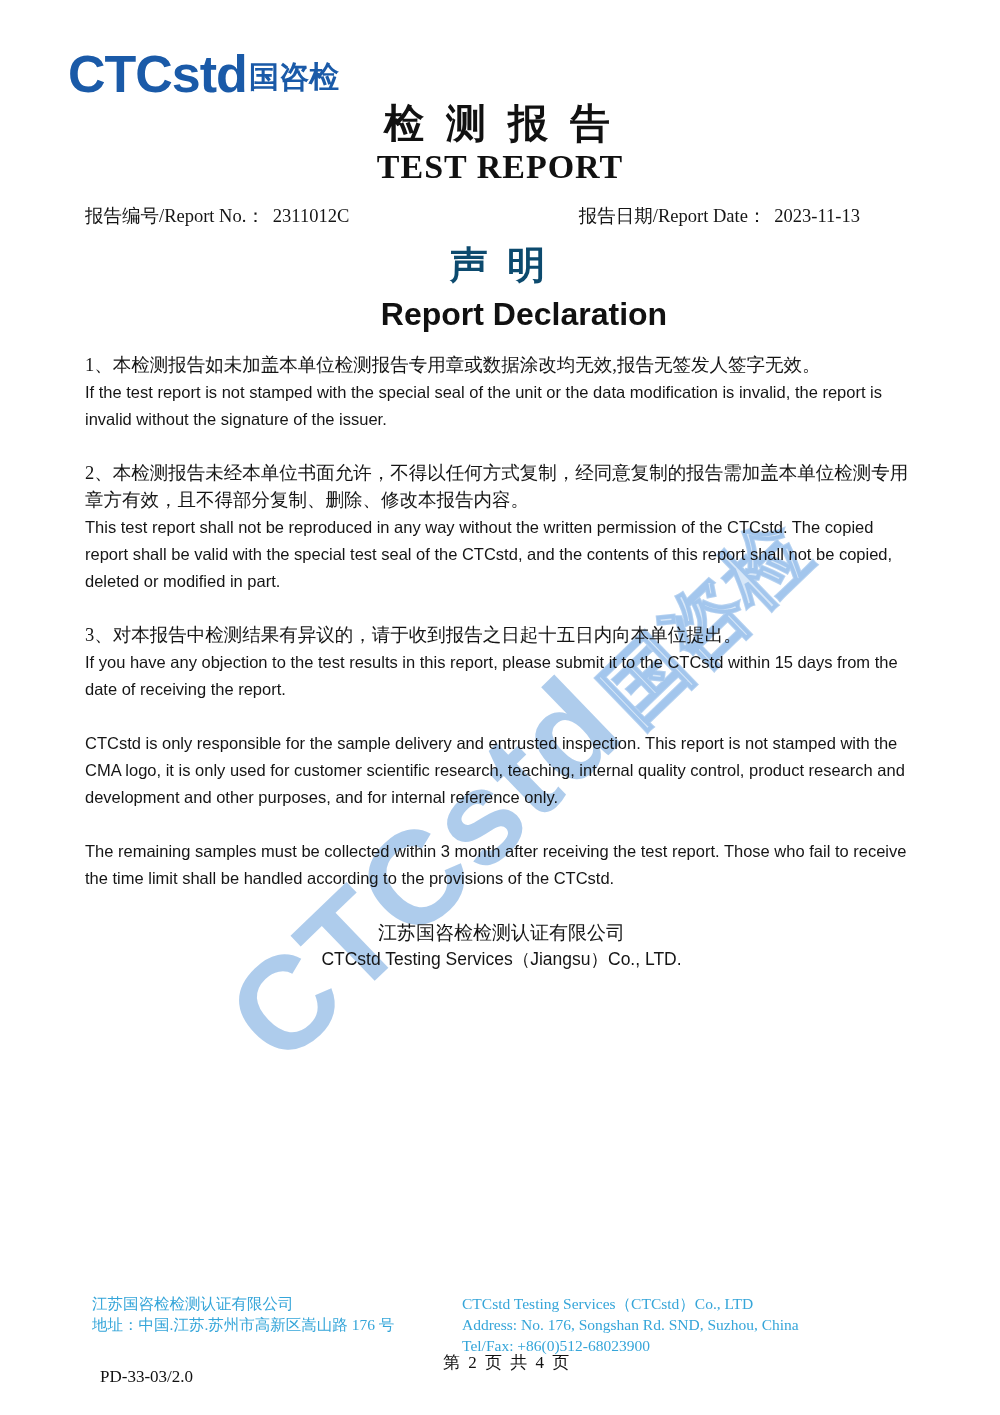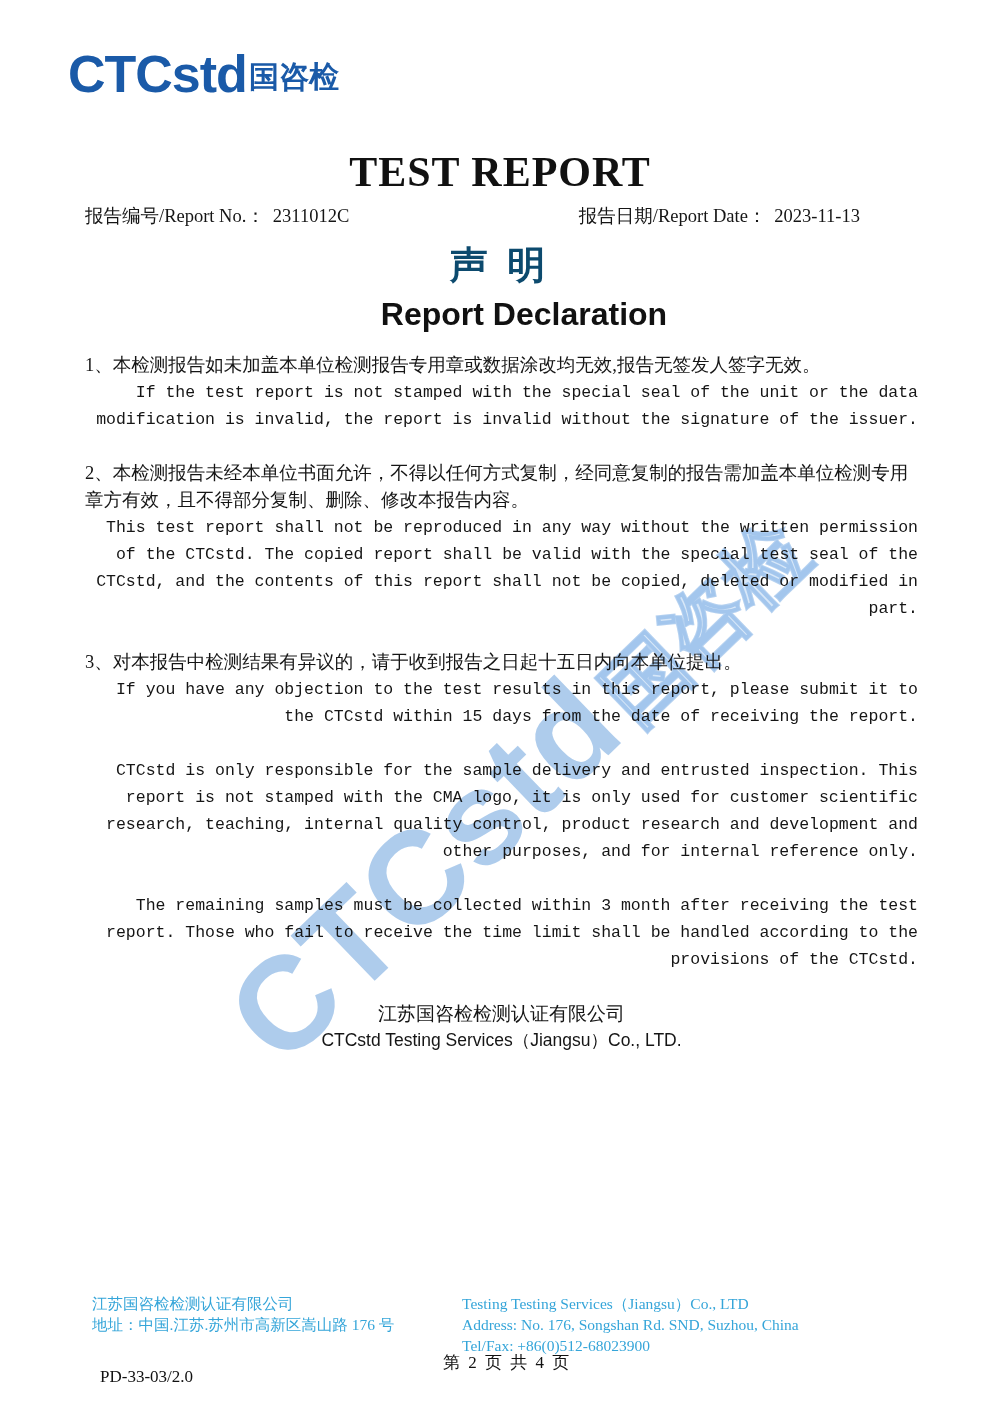--- a/index.html
+++ b/index.html
@@ -49,21 +49,21 @@
   }
   .logo-latin{font-size:52px;letter-spacing:-1px;}
   .logo-cn{font-size:30px;margin-left:2px;position:relative;top:-5px;}
   .title-cn{
     position:absolute;left:0;top:96px;width:100%;margin:0;z-index:2;
     text-align:center;font-size:40px;font-weight:bold;
     letter-spacing:6px;color:#111;
   }
   .title-en{
     position:absolute;left:0;top:148px;width:100%;margin:0;z-index:2;
-    text-align:center;font-size:42px;font-weight:bold;
+    text-align:center;font-size:34px;font-weight:bold;
     letter-spacing:1px;color:#111;
   }
   .meta{
     position:absolute;left:85px;right:140px;top:203px;z-index:2;
     display:flex;justify-content:space-between;
     font-size:18.5px;
   }
   .meta-val{margin-left:8px;}
   
   .decl-cn{
@@ -82,22 +82,21 @@
     position:absolute;left:85px;top:352px;width:833px;z-index:2;
   }
   .item{margin:0 0 27px 0;}
   .item p{margin:0;}
   .cn{
     font-size:18.5px;line-height:27px;
     font-family:"Liberation Serif","DejaVu Serif",serif;
   }
   .en{
     font-size:16.5px;line-height:27px;
-    font-family:Liberation Mono, monospace;
-    text-align:right;
+    font-family:Liberation Sans, sans-serif;
   }
   .company{margin-top:14px;text-align:center;}
   .company p{margin:0;}
   .company-cn{font-size:19px;line-height:27px;}
   .company-en{
     font-family:"Liberation Sans","DejaVu Sans",sans-serif;
     font-size:17.5px;line-height:27px;
   }
   
   .footer-col{
@@ -123,20 +122,21 @@
 <div class="page">
 
   <div class="watermark">
     <span class="wm-latin">CTCstd</span><span class="wm-cn">国咨检</span>
   </div>
 
   <div class="logo">
     <span class="logo-latin">CTCstd</span><span class="logo-cn">国咨检</span>
   </div>
 
+  <h1 class="title-cn">检 测 报 告</h1>
   <h1 class="title-en">TEST REPORT</h1>
 
   <div class="meta">
     <div class="meta-left">
       <span>报告编号/Report No.：</span><span class="meta-val">2311012C</span>
     </div>
     <div class="meta-right">
       <span>报告日期/Report Date：</span><span class="meta-val">2023-11-13</span>
     </div>
   </div>
@@ -175,21 +175,21 @@
     </div>
 
   </div>
 
   <div class="footer-col footer-left">
     <div>江苏国咨检检测认证有限公司</div>
     <div>地址：中国.江苏.苏州市高新区嵩山路 176 号</div>
   </div>
 
   <div class="footer-col footer-right">
-    <div>Testing Testing Services（Jiangsu）Co., LTD</div>
+    <div>CTCstd Testing Services（CTCstd）Co., LTD</div>
     <div>Address: No. 176, Songshan Rd. SND, Suzhou, China</div>
     <div>Tel/Fax: +86(0)512-68023900</div>
   </div>
 
   <div class="doc-code">PD-33-03/2.0</div>
   <div class="page-num">第 2 页 共 4 页</div>
 
 </div>
 
 </body></html>

